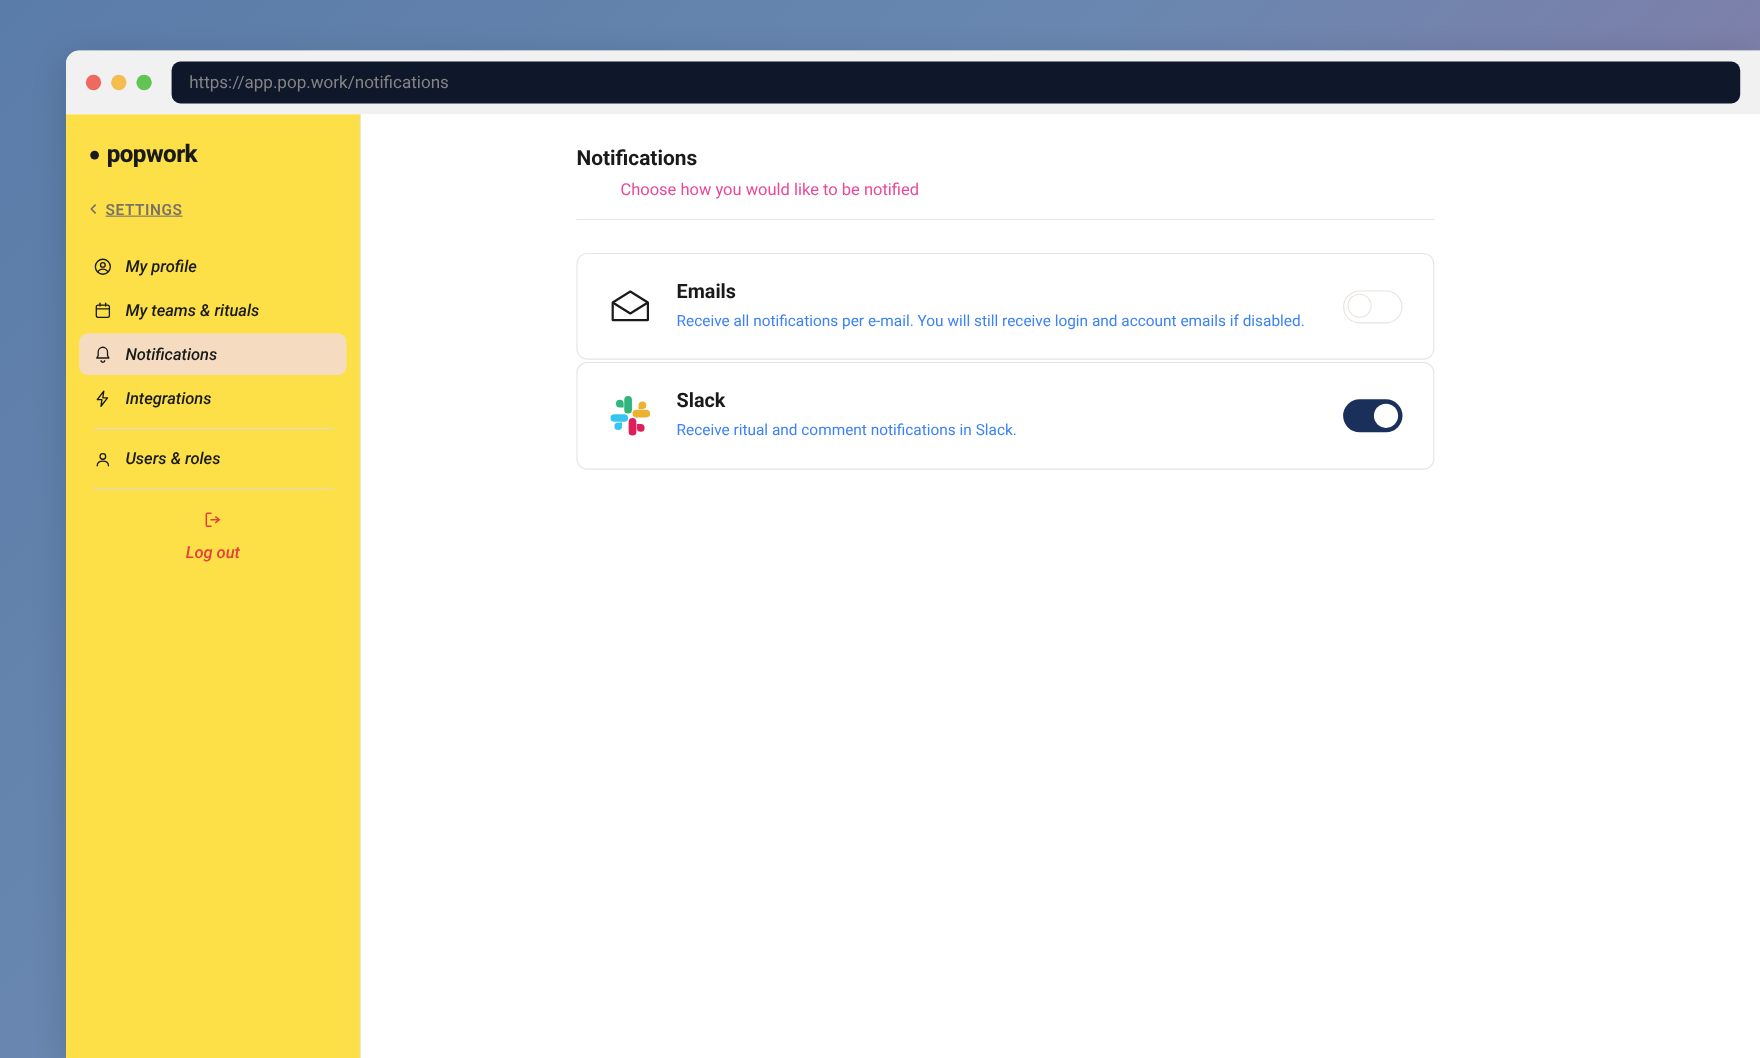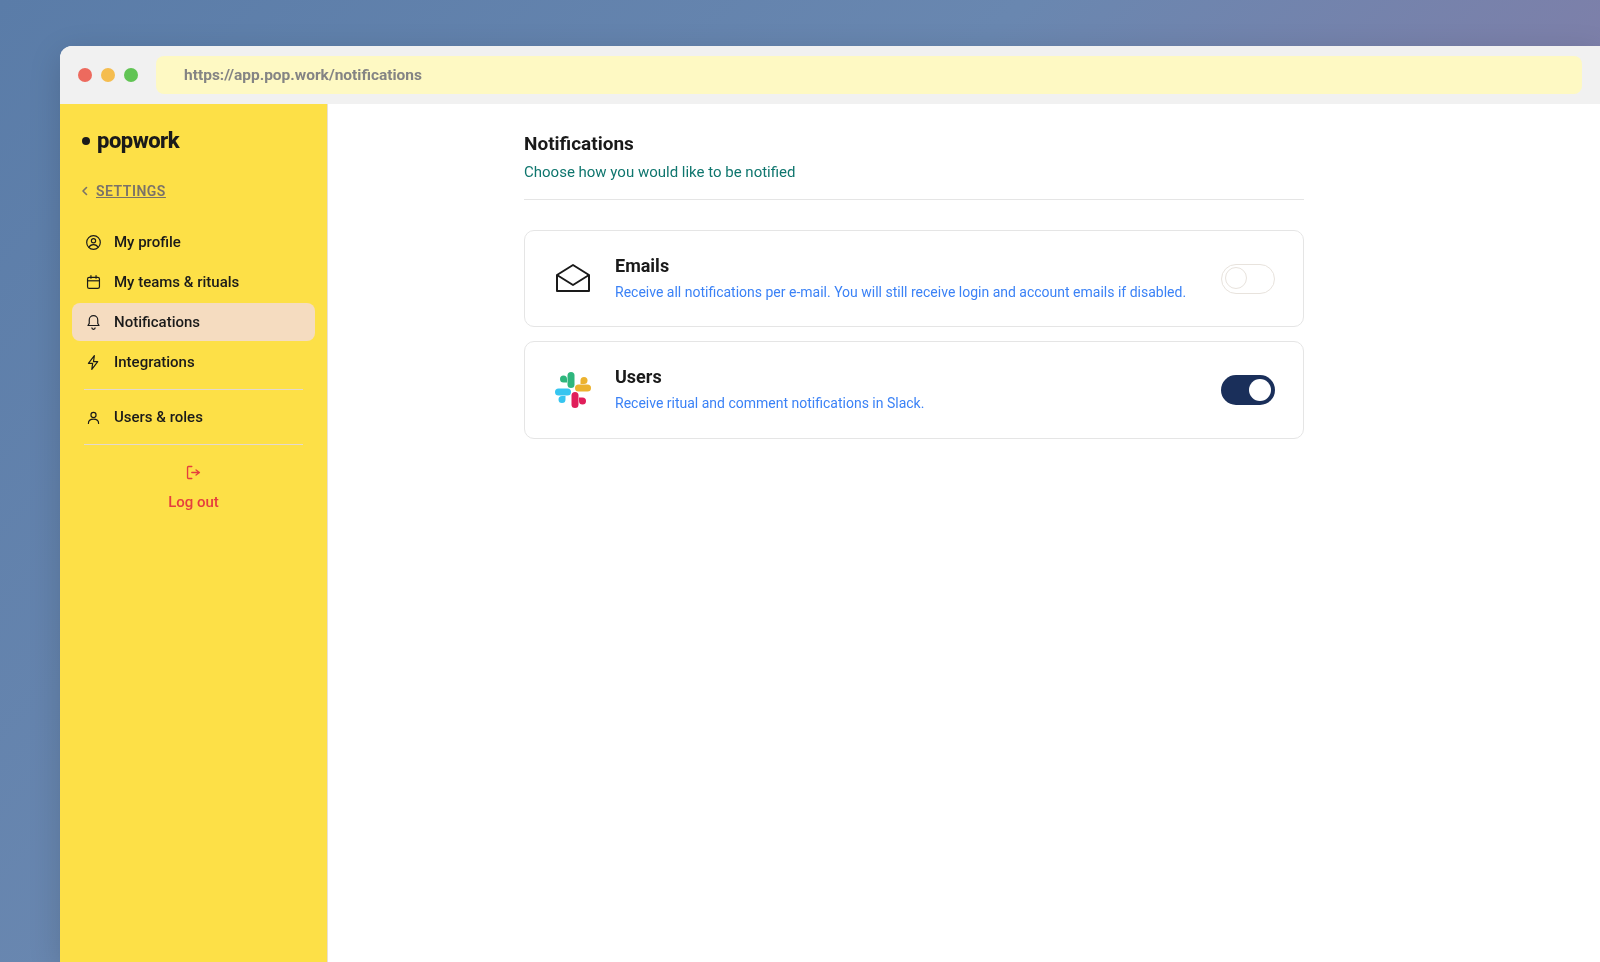--- a/index.html
+++ b/index.html
@@ -48,28 +48,27 @@
       border-radius: 50%;
     }
     
     .tl-red { background: #ed6a5e; }
     .tl-yellow { background: #f5bd4f; }
     .tl-green { background: #61c454; }
     
     .url-bar {
       flex: 1;
       height: 38px;
-      background: #fef9c3;
+      background: #0f172a;
       border-radius: 8px;
       display: flex;
       align-items: center;
-      padding: 0 28px;
+      padding: 0 16px;
       color: #848484;
       font-size: 15.5px;
-      font-weight: bold;
     }
     
     .app-container {
       display: flex;
       height: calc(100% - 58px);
     }
     
     .sidebar {
       width: 268px;
       background: #fde047;
@@ -106,20 +105,21 @@
       font-weight: 600;
       letter-spacing: 0.5px;
       gap: 6px;
       cursor: pointer;
       text-decoration: underline;
     }
     
     .nav-section {
       margin-top: 24px;
       padding: 0 12px;
+      font-style: italic;
     }
     
     .nav-item {
       display: flex;
       align-items: center;
       padding: 10px 12px;
       gap: 12px;
       color: #1a1a1a;
       font-size: 15px;
       font-weight: 500;
@@ -170,35 +170,36 @@
     
     .page-title {
       font-size: 19px;
       font-weight: 700;
       color: #1a1a1a;
       margin-bottom: 8px;
     }
     
     .page-subtitle {
       font-size: 15px;
-      color: #0f766e;
+      color: #ec4899;
       margin-bottom: 18px;
+      margin-left: 40px;
     }
     
     .title-divider {
       height: 1px;
       background: #e5e5e5;
       margin-bottom: 30px;
     }
     
     .setting-card {
       border: 1px solid #e5e5e5;
       border-radius: 10px;
       padding: 24px 28px;
-      margin-bottom: 14px;
+      margin-bottom: 2px;
       display: flex;
       align-items: center;
       gap: 22px;
     }
     
     .card-icon {
       width: 40px;
       height: 40px;
       display: flex;
       align-items: center;
@@ -391,21 +392,21 @@
               <path d="M7 9 a3.5 3.5 0 0 1 7 0 v3.5 h-3.5 A3.5 3.5 0 0 1 7 9 z" fill="#2EB67D"></path>
               <rect x="22" y="14.5" width="16" height="7" rx="3.5" fill="#ECB22E"></rect>
               <path d="M31 7 a3.5 3.5 0 0 1 0 7 h-3.5 v-3.5 A3.5 3.5 0 0 1 31 7 z" fill="#ECB22E"></path>
               <rect x="18.5" y="22" width="7" height="16" rx="3.5" fill="#E01E5A"></rect>
               <path d="M33 31 a3.5 3.5 0 0 1 -7 0 v-3.5 h3.5 A3.5 3.5 0 0 1 33 31 z" fill="#E01E5A"></path>
               <rect x="2" y="18.5" width="16" height="7" rx="3.5" fill="#36C5F0"></rect>
               <path d="M9 33 a3.5 3.5 0 0 1 0 -7 h3.5 v3.5 A3.5 3.5 0 0 1 9 33 z" fill="#36C5F0"></path>
             </svg>
           </div>
           <div class="card-content">
-            <h3 class="card-title">Users</h3>
+            <h3 class="card-title">Slack</h3>
             <p class="card-desc">Receive ritual and comment notifications in Slack.</p>
           </div>
           <div class="toggle toggle-on">
             <div class="toggle-knob"></div>
           </div>
         </div>
       </div>
     </main>
   </div>
 </div>

